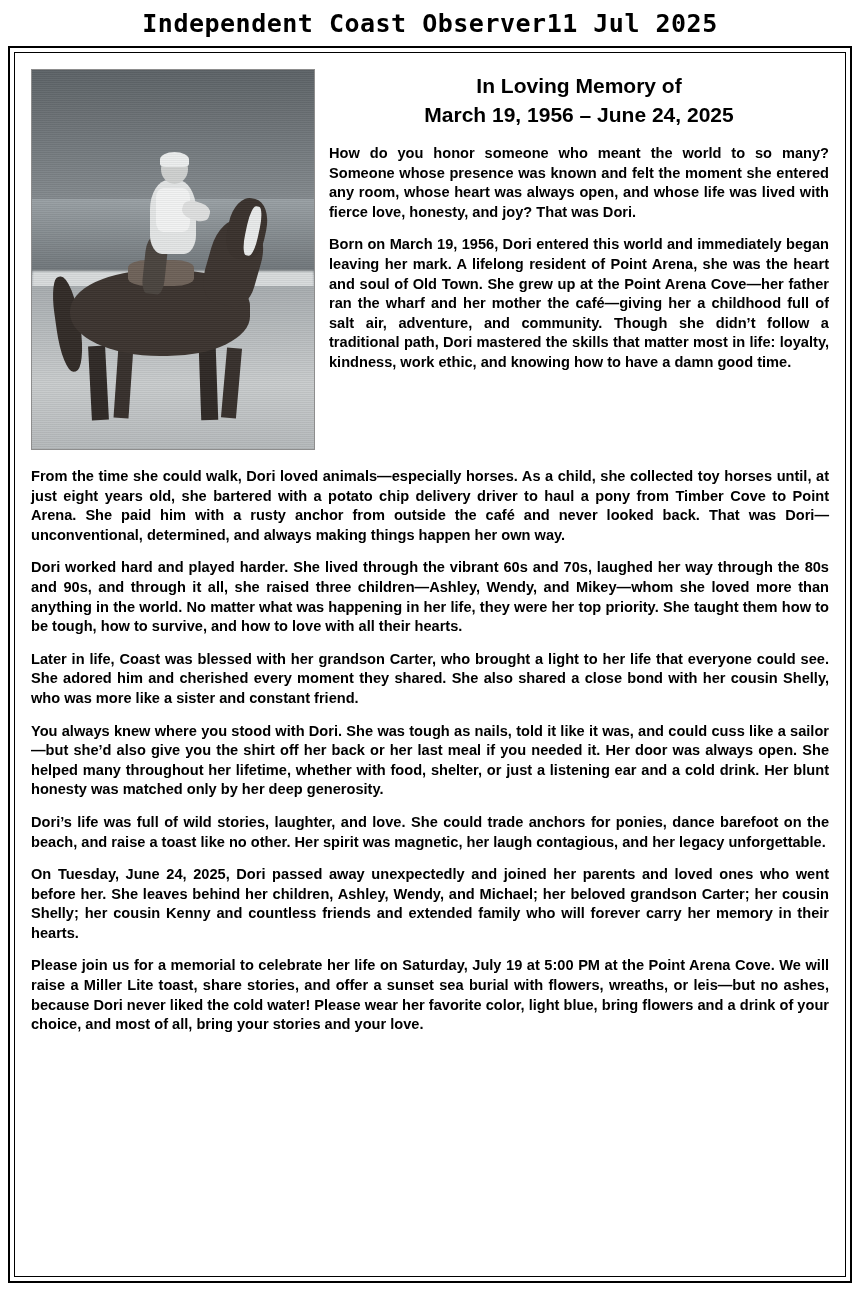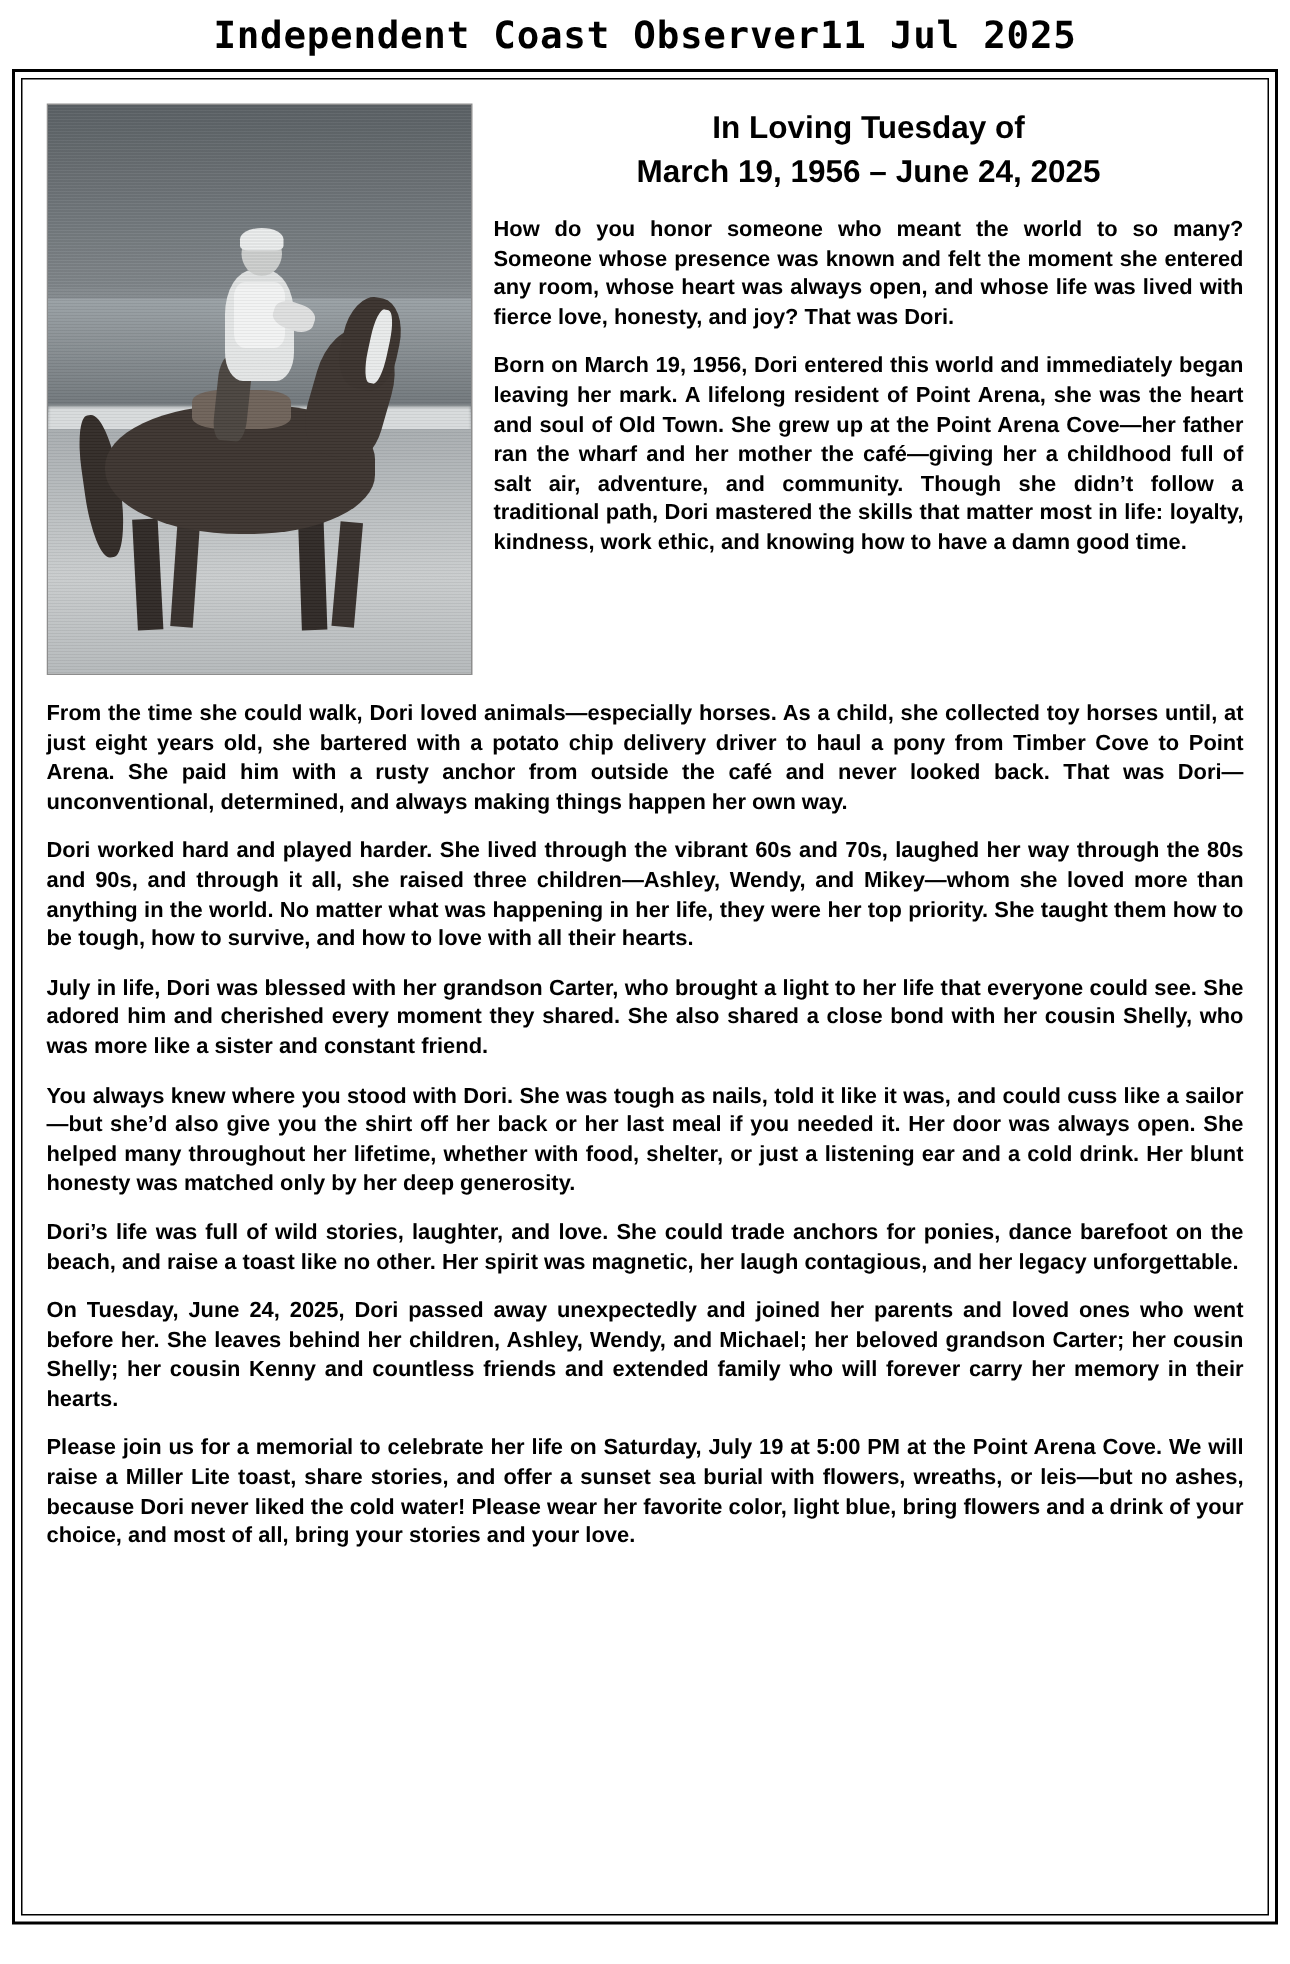--- a/index.html
+++ b/index.html
@@ -197,33 +197,33 @@
           <div class="ph-rider-leg"></div>
           <div class="ph-rider-body"></div>
           <div class="ph-rider-vest"></div>
           <div class="ph-rider-arm"></div>
           <div class="ph-rider-head"></div>
           <div class="ph-rider-hair"></div>
           <div class="ph-grain"></div>
         </div>
 
         <div class="title">
-          <span class="line1">In Loving Tuesday of</span>
+          <span class="line1">In Loving Memory of</span>
           <span class="line3">March 19, 1956 – June 24, 2025</span>
         </div>
 
         <p class="body first">How do you honor someone who meant the world to so many? Someone whose presence was known and felt the moment she entered any room, whose heart was always open, and whose life was lived with fierce love, honesty, and joy? That was Dori.</p>
         <p class="body">Born on March 19, 1956, Dori entered this world and immediately began leaving her mark. A lifelong resident of Point Arena, she was the heart and soul of Old Town. She grew up at the Point Arena Cove—her father ran the wharf and her mother the café—giving her a childhood full of salt air, adventure, and community. Though she didn’t follow a traditional path, Dori mastered the skills that matter most in life: loyalty, kindness, work ethic, and knowing how to have a damn good time.</p>
       </div>
 
       <div class="clear"></div>
 
       <p class="body">From the time she could walk, Dori loved animals—especially horses. As a child, she collected toy horses until, at just eight years old, she bartered with a potato chip delivery driver to haul a pony from Timber Cove to Point Arena. She paid him with a rusty anchor from outside the café and never looked back. That was Dori—unconventional, determined, and always making things happen her own way.</p>
       <p class="body">Dori worked hard and played harder. She lived through the vibrant 60s and 70s, laughed her way through the 80s and 90s, and through it all, she raised three children—Ashley, Wendy, and Mikey—whom she loved more than anything in the world. No matter what was happening in her life, they were her top priority. She taught them how to be tough, how to survive, and how to love with all their hearts.</p>
-      <p class="body">July in life, Dori was blessed with her grandson Carter, who brought a light to her life that everyone could see. She adored him and cherished every moment they shared. She also shared a close bond with her cousin Shelly, who was more like a sister and constant friend.</p>
+      <p class="body">Later in life, Coast was blessed with her grandson Carter, who brought a light to her life that everyone could see. She adored him and cherished every moment they shared. She also shared a close bond with her cousin Shelly, who was more like a sister and constant friend.</p>
       <p class="body">You always knew where you stood with Dori. She was tough as nails, told it like it was, and could cuss like a sailor—but she’d also give you the shirt off her back or her last meal if you needed it. Her door was always open. She helped many throughout her lifetime, whether with food, shelter, or just a listening ear and a cold drink. Her blunt honesty was matched only by her deep generosity.</p>
       <p class="body">Dori’s life was full of wild stories, laughter, and love. She could trade anchors for ponies, dance barefoot on the beach, and raise a toast like no other. Her spirit was magnetic, her laugh contagious, and her legacy unforgettable.</p>
       <p class="body">On Tuesday, June 24, 2025, Dori passed away unexpectedly and joined her parents and loved ones who went before her. She leaves behind her children, Ashley, Wendy, and Michael; her beloved grandson Carter; her cousin Shelly; her cousin Kenny and countless friends and extended family who will forever carry her memory in their hearts.</p>
       <p class="body">Please join us for a memorial to celebrate her life on Saturday, July 19 at 5:00 PM at the Point Arena Cove. We will raise a Miller Lite toast, share stories, and offer a sunset sea burial with flowers, wreaths, or leis—but no ashes, because Dori never liked the cold water! Please wear her favorite color, light blue, bring flowers and a drink of your choice, and most of all, bring your stories and your love.</p>
 
     </div>
   </div>
 </div>
 
 </body></html>

